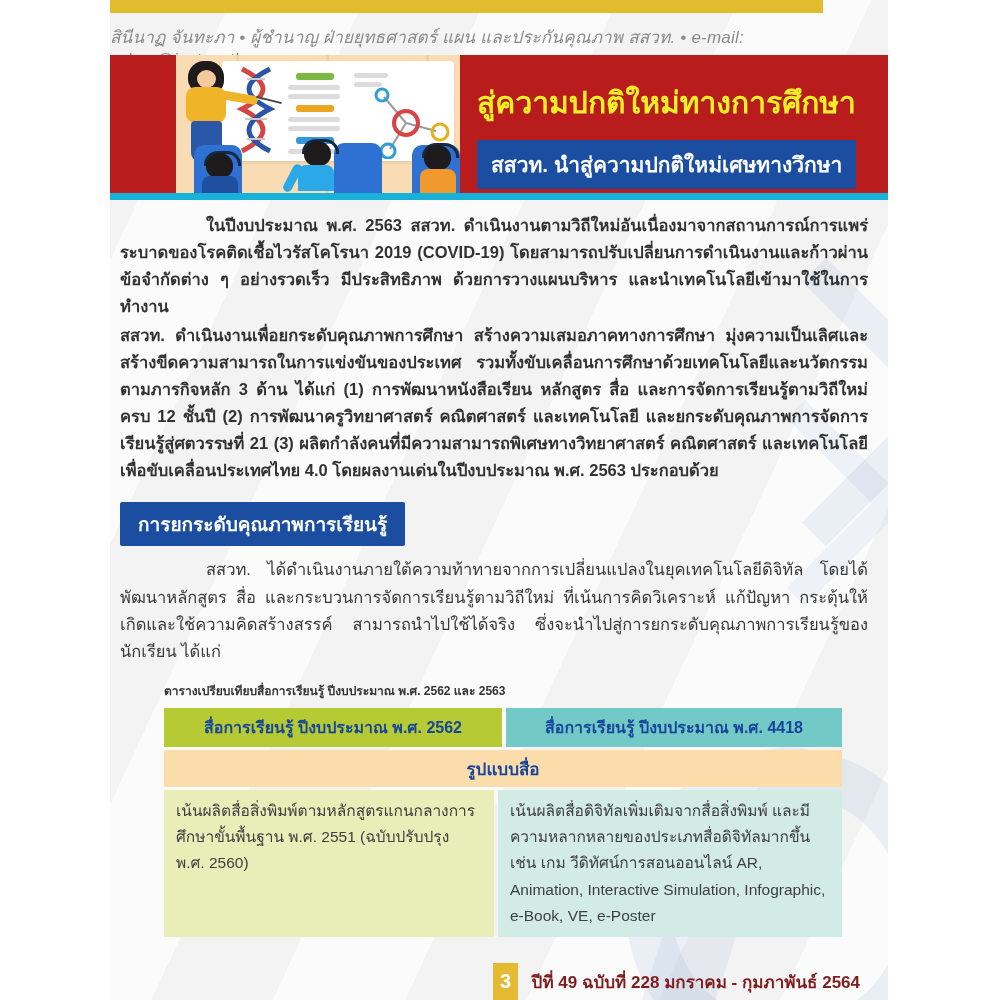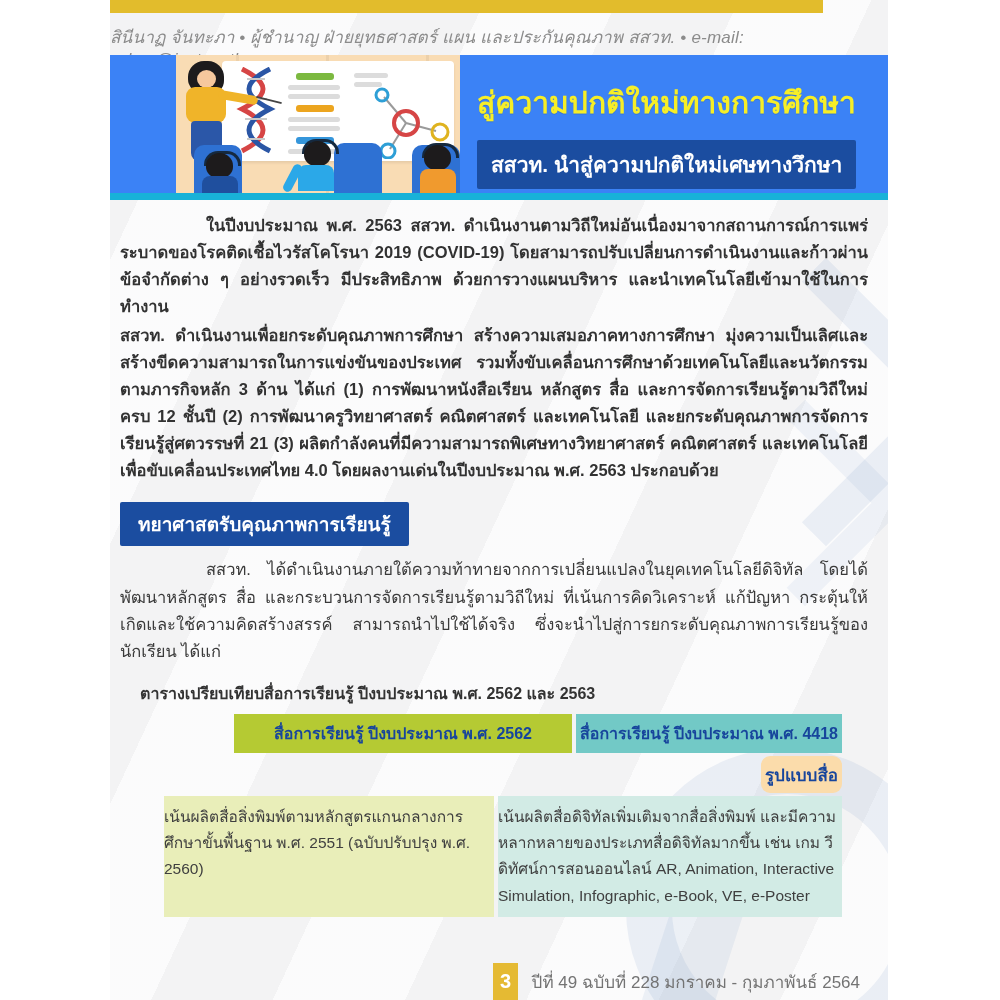--- a/index.html
+++ b/index.html
@@ -15,21 +15,21 @@
   .wm-chev1{right:-40px;top:300px;width:170px;height:170px;border:34px solid rgba(90,130,190,.10);
     border-left:none;border-bottom:none;transform:rotate(45deg);}
   .wm-chev2{right:10px;top:430px;width:120px;height:120px;border:26px solid rgba(90,130,190,.08);
     border-left:none;border-bottom:none;transform:rotate(45deg);}
   .wm-ring{right:-60px;bottom:-70px;width:230px;height:230px;border:46px solid rgba(90,130,190,.10);border-radius:50%;}
   .wm-bar{right:150px;bottom:-30px;width:70px;height:210px;background:rgba(90,130,190,.09);border-radius:18px;transform:rotate(18deg);}
   
   .topbar{position:absolute;left:0;top:0;width:713px;height:13px;background:#e2bc2c;}
   .byline{position:absolute;top:23px;right:38px;font-size:17px;color:#8b8b8b;letter-spacing:.2px;font-style:italic;}
   
-  .banner{position:absolute;left:0;top:55px;width:778px;height:145px;background:#3b82f6;overflow:hidden;}
+  .banner{position:absolute;left:0;top:55px;width:778px;height:145px;background:#b91c1c;overflow:hidden;}
   .illus{position:absolute;left:66px;top:0;width:284px;height:145px;background:#f9dcb4;}
   .illus .panel{position:absolute;top:0;bottom:0;width:3px;background:rgba(0,0,0,.05);}
   .board{position:absolute;left:46px;top:6px;width:232px;height:100px;background:#ffffff;border-radius:4px;box-shadow:0 2px 3px rgba(0,0,0,.08);}
   .bline{position:absolute;height:5px;border-radius:3px;background:#dcdcdc;}
   .bbar{position:absolute;height:7px;border-radius:3px;}
   .teacher-hair{position:absolute;left:12px;top:6px;width:36px;height:32px;background:#1d1b1c;border-radius:16px 16px 12px 14px;}
   .teacher-face{position:absolute;left:21px;top:15px;width:19px;height:18px;background:#f6c89d;border-radius:50%;}
   .teacher-body{position:absolute;left:10px;top:32px;width:40px;height:36px;background:#f0b429;border-radius:9px;}
   .teacher-arm{position:absolute;left:42px;top:38px;width:40px;height:9px;background:#f0b429;border-radius:5px;transform:rotate(10deg);}
   .teacher-skirt{position:absolute;left:15px;top:66px;width:31px;height:40px;background:#2b57a8;border-radius:4px 4px 8px 8px;}
@@ -44,35 +44,35 @@
   .banner-title{font-size:30px;font-weight:700;color:#f6ee27;text-shadow:0 1px 0 rgba(0,0,0,.12);white-space:nowrap;}
   .banner-subtitle{margin-top:14px;background:#1b4da0;color:#ffffff;font-size:21px;font-weight:700;
     padding:8px 14px;border-radius:2px;display:inline-block;white-space:nowrap;}
   
   .content{position:absolute;left:10px;right:20px;top:212px;}
   .para{margin:0 0 2px 0;font-size:16.5px;line-height:1.64;color:#3a3a3a;text-align:justify;}
   .para.lead{font-weight:700;color:#323232;}
   .para.indent{text-indent:86px;}
   .section-box{display:inline-block;margin:16px 0 10px 0;background:#1b4da0;color:#fff;
     font-size:19px;font-weight:700;padding:7px 18px;border-radius:2px;}
-  .caption{margin:16px 0 8px 20px;font-size:16px;font-weight:700;color:#333;}
+  .caption{margin:16px 0 8px 44px;font-size:12px;font-weight:700;color:#333;}
   
-  .cmp-table{margin-left:44px;width:678px;display:flex;flex-direction:column;gap:3px;align-items:flex-end;}
+  .cmp-table{margin-left:44px;width:678px;display:flex;flex-direction:column;gap:3px;}
   .t-row{display:flex;gap:4px;}
   .t-head{flex:0 0 330px;background:#b5ca33;color:#17459c;font-weight:700;font-size:16px;
     text-align:center;padding:7px 4px;}
   .t-head.right{flex:1 1 auto;background:#72c9c6;}
-  .t-band{background:#fbdcab;color:#17459c;font-weight:700;font-size:17px;text-align:center;padding:5px 4px;border-radius:9px;}
+  .t-band{background:#fbdcab;color:#17459c;font-weight:700;font-size:17px;text-align:center;padding:5px 4px;}
   .t-cell{flex:0 0 330px;background:#e9eeb9;color:#3f3f3f;font-size:15.5px;line-height:1.7;
-    padding:8px 0;box-sizing:border-box;}
+    padding:8px 12px;box-sizing:border-box;}
   .t-cell.right{flex:1 1 auto;background:#d2ebe5;}
   
   .pagenum{position:absolute;left:383px;top:963px;width:25px;height:37px;background:#e5ba33;
     color:#fff;font-size:20px;font-weight:700;display:flex;align-items:center;justify-content:center;}
-  .issue{position:absolute;right:28px;top:968px;font-size:17px;color:#737373;font-weight:400;}
+  .issue{position:absolute;right:28px;top:968px;font-size:17px;color:#7f1d1d;font-weight:700;}
 </style>
 </head>
 <body>
 
 <div class="canvas">
   <div class="page">
 
     <div class="wm wm-chev1"></div>
     <div class="wm wm-chev2"></div>
     <div class="wm wm-ring"></div>
@@ -153,21 +153,21 @@
           <div class="banner-title">สู่ความปกติใหม่ทางการศึกษา</div>
           <div class="banner-subtitle">สสวท. นำสู่ความปกติใหม่เศษทางวึกษา</div>
         </div>
         <div class="banner-cyan-strip"></div>
       </div>
 
       <div class="content">
         <p class="para lead indent">ในปีงบประมาณ พ.ศ. 2563 สสวท. ดำเนินงานตามวิถีใหม่อันเนื่องมาจากสถานการณ์การแพร่ระบาดของโรคติดเชื้อไวรัสโคโรนา 2019 (COVID-19) โดยสามารถปรับเปลี่ยนการดำเนินงานและก้าวผ่านข้อจำกัดต่าง ๆ อย่างรวดเร็ว มีประสิทธิภาพ ด้วยการวางแผนบริหาร และนำเทคโนโลยีเข้ามาใช้ในการทำงาน</p>
         <p class="para lead">สสวท. ดำเนินงานเพื่อยกระดับคุณภาพการศึกษา สร้างความเสมอภาคทางการศึกษา มุ่งความเป็นเลิศและสร้างขีดความสามารถในการแข่งขันของประเทศ รวมทั้งขับเคลื่อนการศึกษาด้วยเทคโนโลยีและนวัตกรรม ตามภารกิจหลัก 3 ด้าน ได้แก่ (1) การพัฒนาหนังสือเรียน หลักสูตร สื่อ และการจัดการเรียนรู้ตามวิถีใหม่ครบ 12 ชั้นปี (2) การพัฒนาครูวิทยาศาสตร์ คณิตศาสตร์ และเทคโนโลยี และยกระดับคุณภาพการจัดการเรียนรู้สู่ศตวรรษที่ 21 (3) ผลิตกำลังคนที่มีความสามารถพิเศษทางวิทยาศาสตร์ คณิตศาสตร์ และเทคโนโลยี เพื่อขับเคลื่อนประเทศไทย 4.0 โดยผลงานเด่นในปีงบประมาณ พ.ศ. 2563 ประกอบด้วย</p>
 
-        <div class="section-box">ทยาศาสตรับคุณภาพการเรียนรู้</div>
+        <div class="section-box">การยกระดับคุณภาพการเรียนรู้</div>
 
         <p class="para indent">สสวท. ได้ดำเนินงานภายใต้ความท้าทายจากการเปลี่ยนแปลงในยุคเทคโนโลยีดิจิทัล โดยได้พัฒนาหลักสูตร สื่อ และกระบวนการจัดการเรียนรู้ตามวิถีใหม่ ที่เน้นการคิดวิเคราะห์ แก้ปัญหา กระตุ้นให้เกิดและใช้ความคิดสร้างสรรค์ สามารถนำไปใช้ได้จริง  ซึ่งจะนำไปสู่การยกระดับคุณภาพการเรียนรู้ของนักเรียน ได้แก่</p>
 
         <div class="caption">ตารางเปรียบเทียบสื่อการเรียนรู้ ปีงบประมาณ พ.ศ. 2562 และ 2563</div>
 
         <div class="cmp-table">
           <div class="t-row">
             <div class="t-head">สื่อการเรียนรู้ ปีงบประมาณ พ.ศ. 2562</div>
             <div class="t-head right">สื่อการเรียนรู้ ปีงบประมาณ พ.ศ. 4418</div>
           </div>

